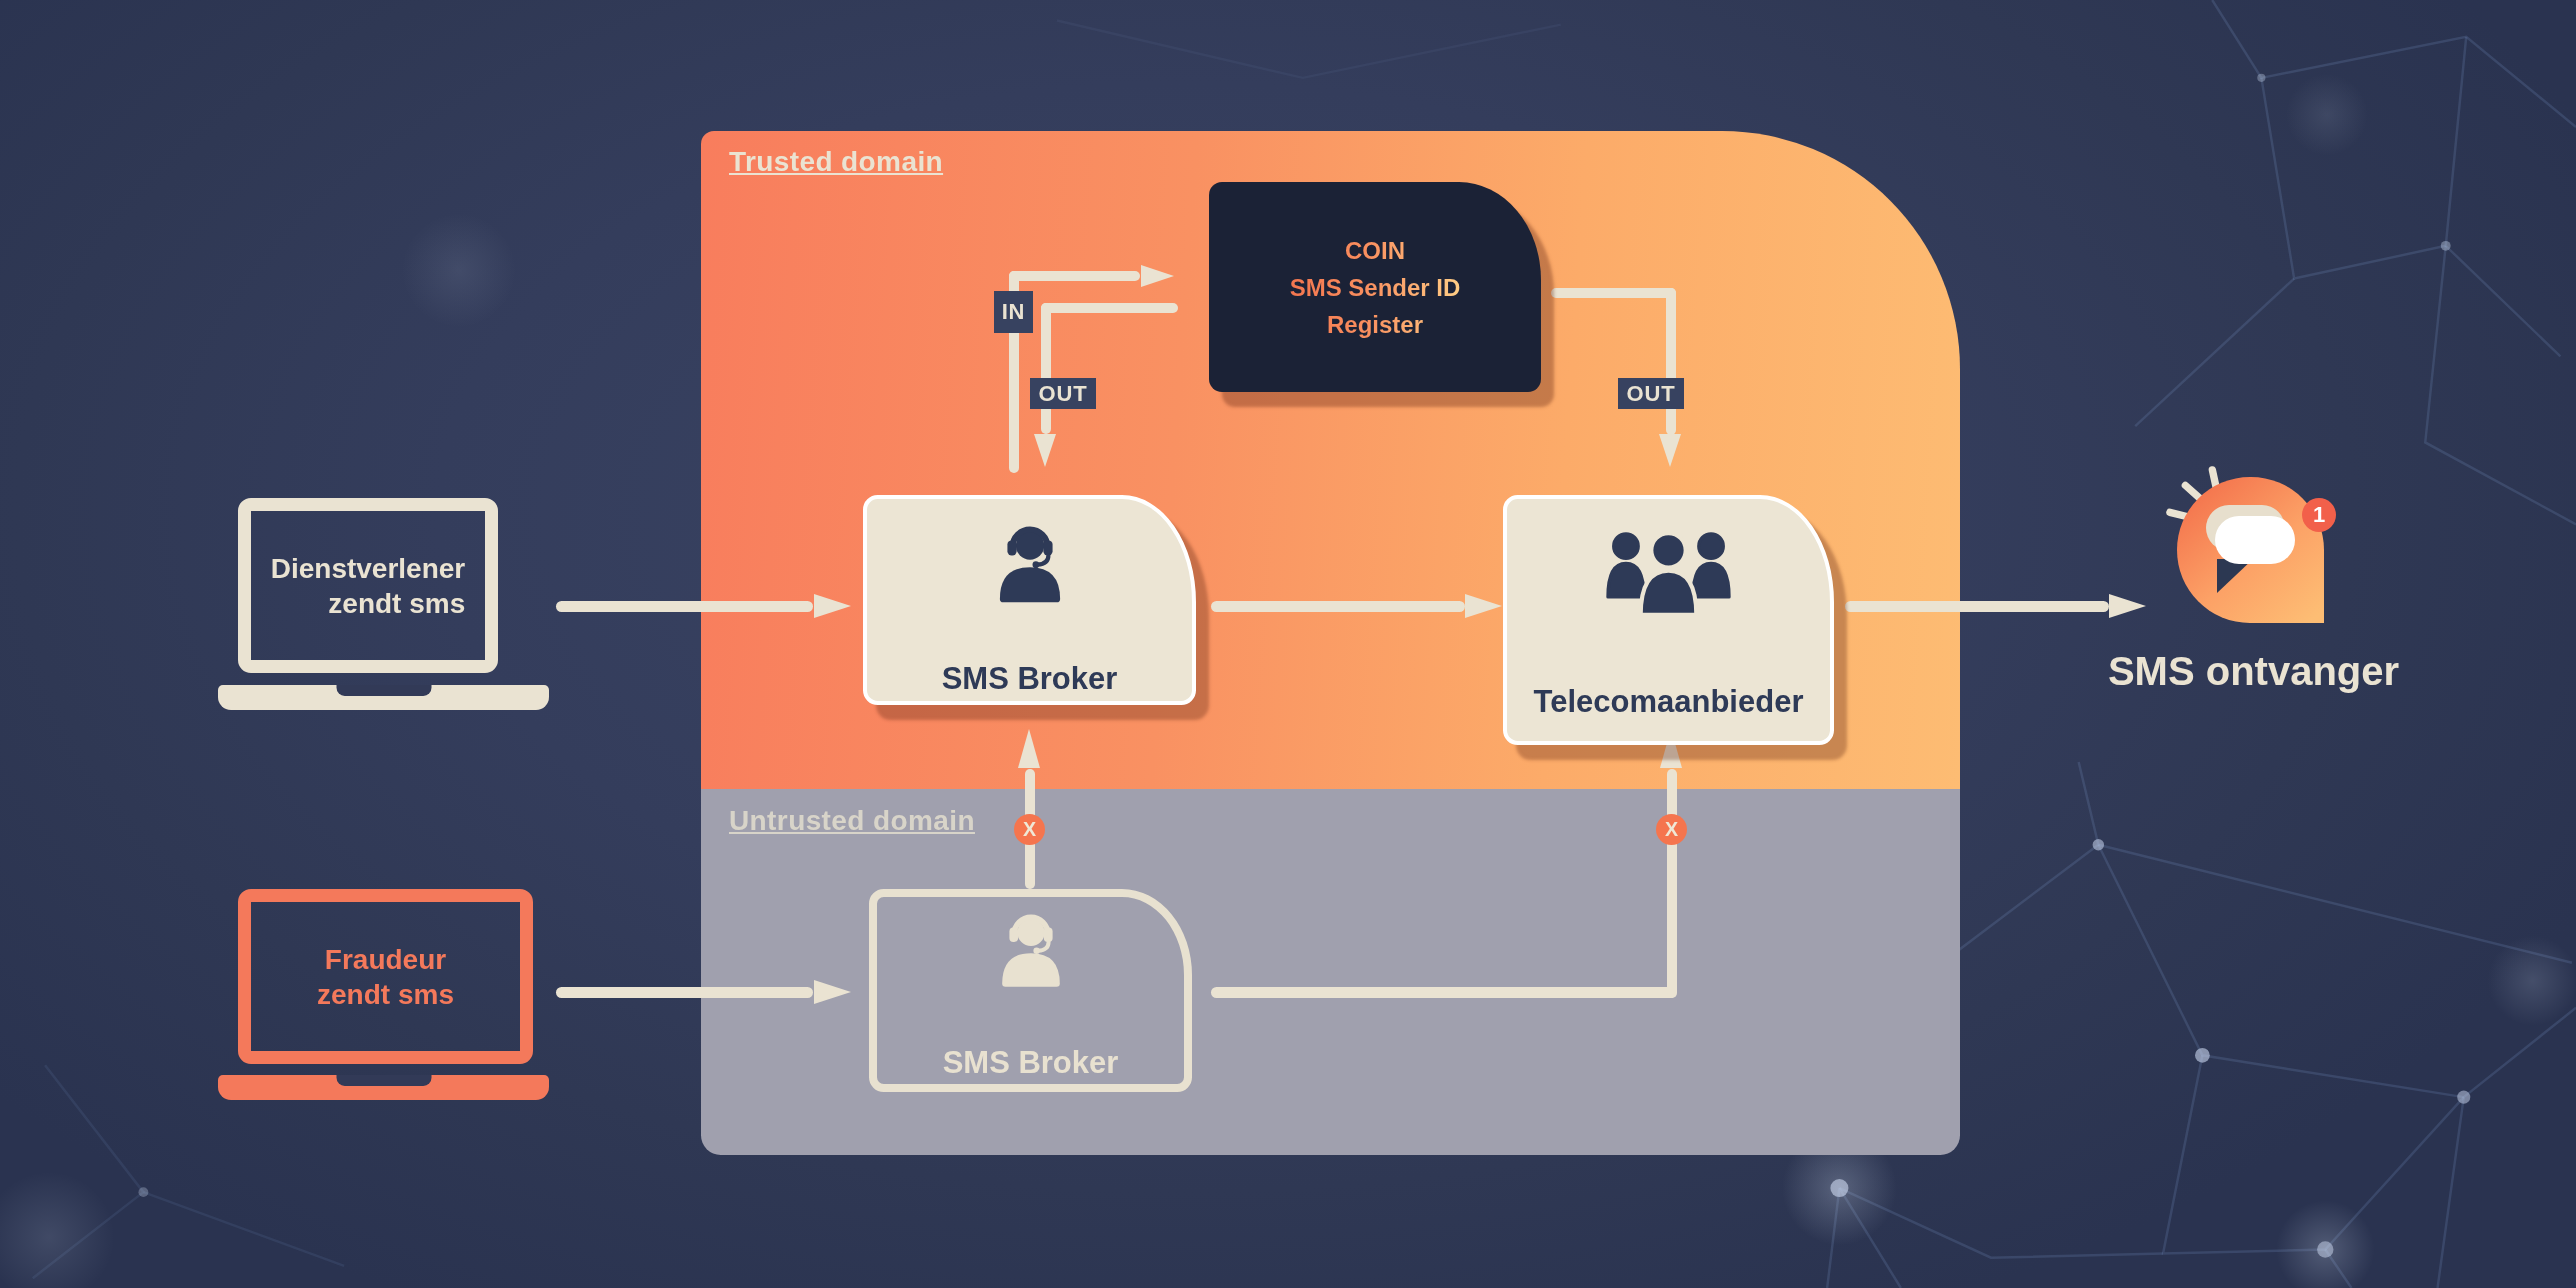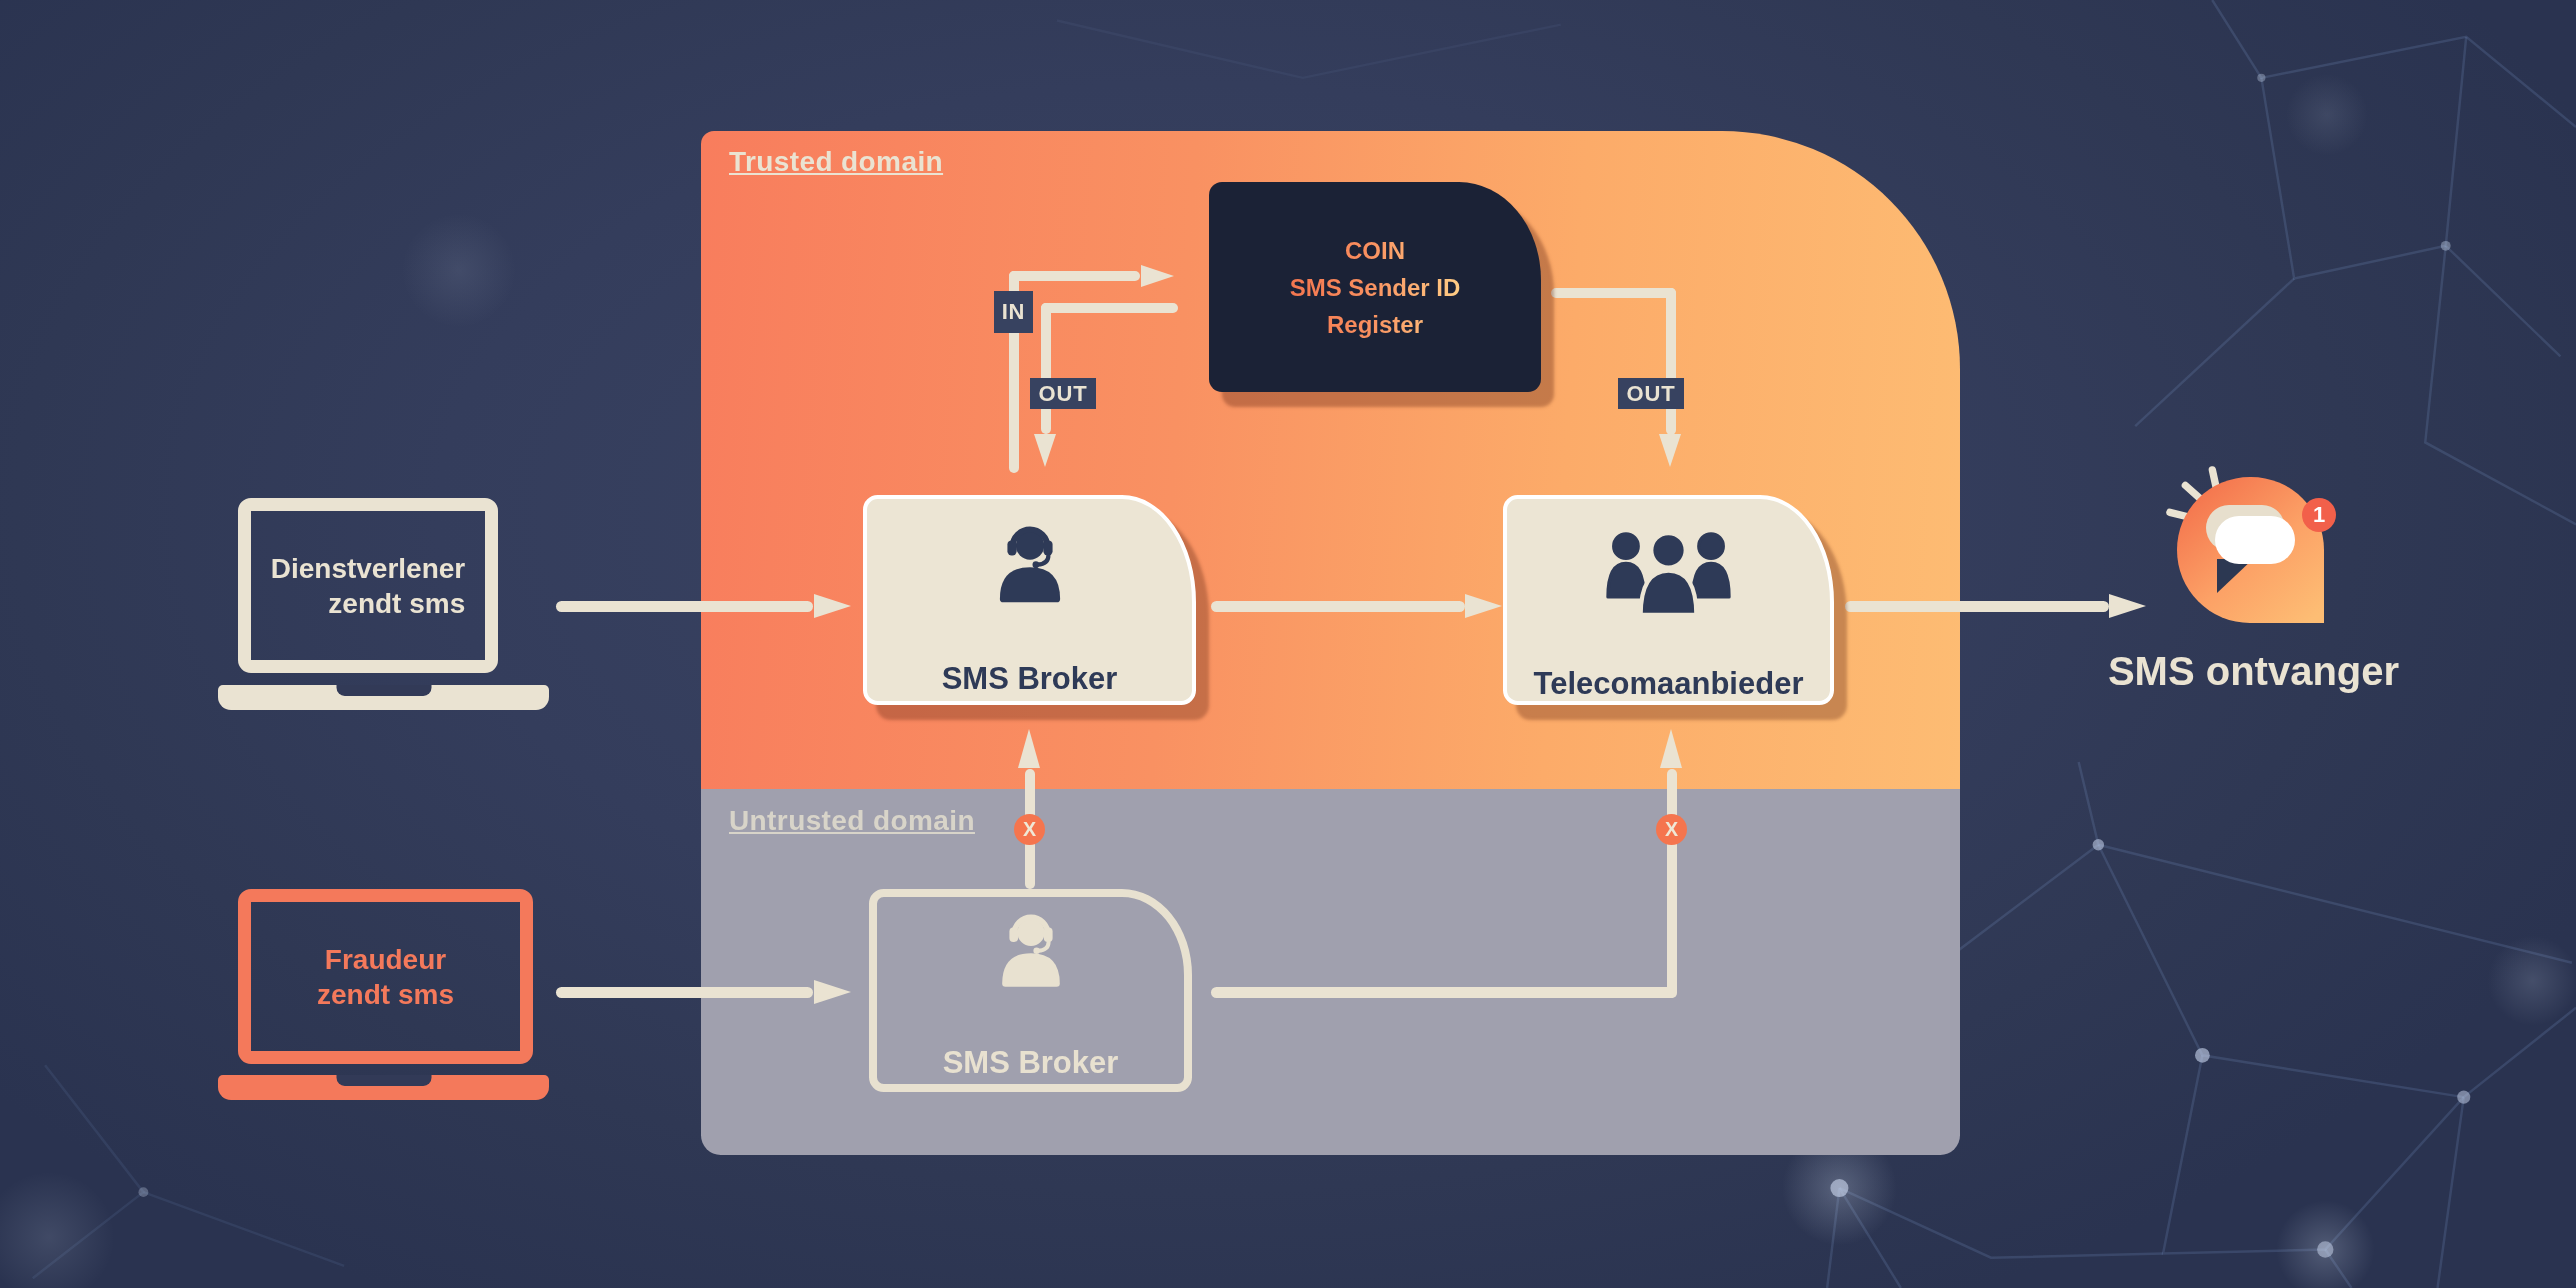--- a/index.html
+++ b/index.html
@@ -44,21 +44,21 @@
     -webkit-background-clip:text;background-clip:text;-webkit-text-fill-color:transparent;color:#f99а63;}
   #coin-text span{display:block;}
 
   .card{position:absolute;background:#ece5d4;border:4.1px solid #ffffff;box-sizing:border-box;
     border-radius:14.7px;border-top-right-radius:74px 107px;
     box-shadow:13px 14.7px 3.3px rgba(95,35,18,.33);
     display:flex;flex-direction:column;align-items:center;justify-content:space-between;
     padding:23px 0 21px 0;gap:47px;}
   .card .lbl{font-size:31px;color:#2e3a57;}
   #card-broker1{left:863px;top:495px;width:333px;height:210px;}
-  #card-telecom{left:1503px;top:495px;width:331px;height:210px;padding-top:29.5px;}
+  #card-telecom{left:1503px;top:495px;width:331px;height:250px;padding-top:29.5px;}
   #card-broker2{left:869px;top:889px;width:323px;height:203px;background:transparent;
     border:8.2px solid #e8e1d0;border-radius:14.7px;border-top-right-radius:70px 86px;
     box-shadow:none;padding:13px 0 18px 0;}
   #card-broker2 .lbl{color:#e8e1d0;}
   .icon{line-height:0;}
 
   
   .lap-screen{position:absolute;box-sizing:border-box;border-radius:13px;
     display:flex;align-items:center;justify-content:center;text-align:center;}
   .lap-screen .txt{font-size:28px;line-height:35px;}

